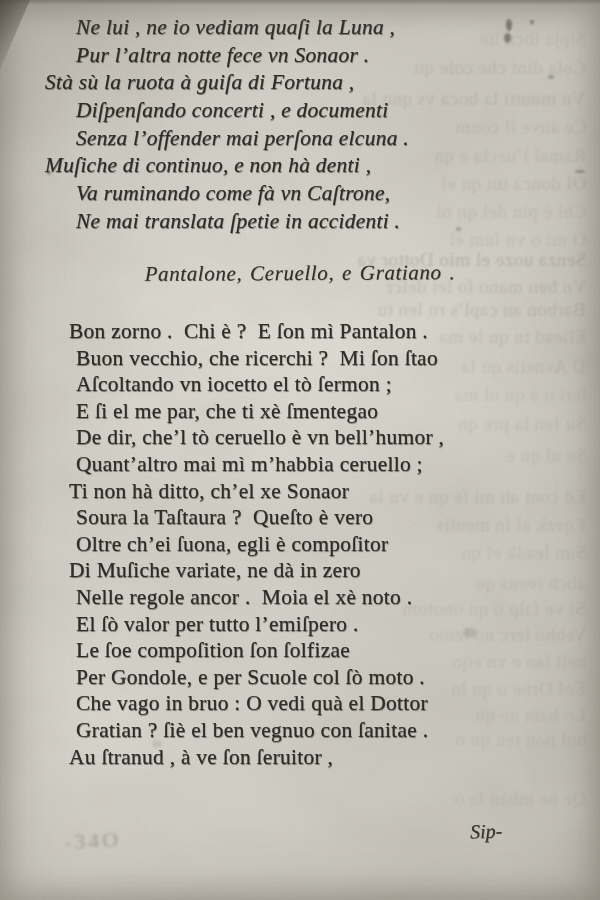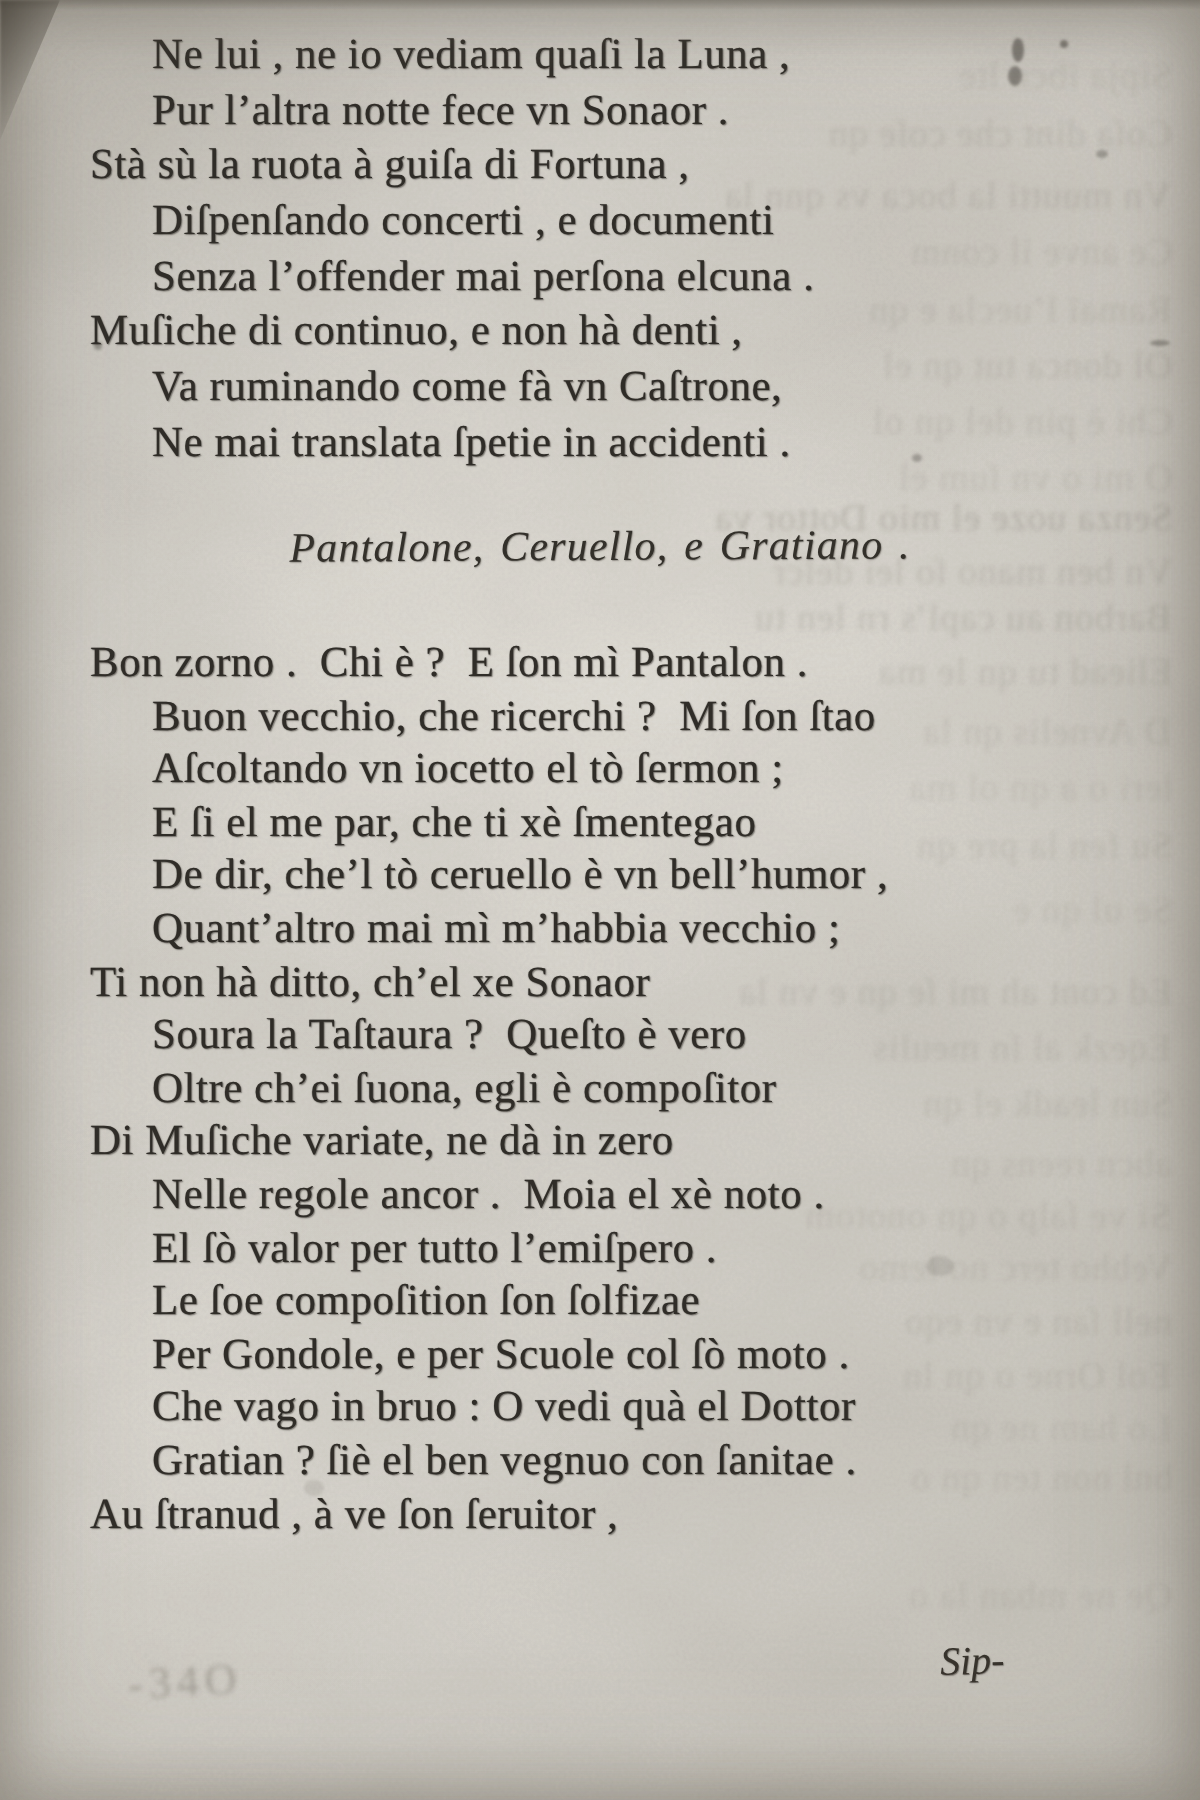--- a/index.html
+++ b/index.html
@@ -37,22 +37,22 @@
     filter:blur(0.7px);
   }
   
   .stanza{position:absolute;left:45px;width:540px;color:#312e29;z-index:20;}
   .stanza1{top:14px;}
   .stanza2{top:318px;}
   .poem-line{
     white-space:pre;font-size:21.5px;letter-spacing:0.25px;
     text-shadow:0.5px 0.5px 0.7px rgba(43,40,35,0.55), -0.2px 0 0.4px rgba(43,40,35,0.35);
   }
-  .stanza1 .poem-line{height:27.7px;line-height:27.7px;}
-  .stanza2 .poem-line{height:26.6px;line-height:26.6px;}
+  .stanza1 .poem-line{height:27.7px;line-height:27.7px;font-style:italic;}
+  .stanza2 .poem-line{height:26.6px;line-height:26.6px;margin-left:24px;}
   .poem-line.indent{margin-left:31px;}
   .heading{
     position:absolute;left:0;top:261px;width:600px;text-align:center;z-index:20;
     font-style:italic;font-size:21px;letter-spacing:0.6px;word-spacing:2px;color:#35322c;
     text-shadow:0.4px 0.4px 0.7px rgba(45,42,36,0.5);
     transform:rotate(-0.3deg);
   }
   .catchword{
     position:absolute;left:470px;top:820px;z-index:20;
     font-style:italic;font-size:20px;color:#3a362f;
@@ -128,21 +128,21 @@
     </div>
 
   <div class="heading">Pantalone, Ceruello, e Gratiano .</div>
 
   <div class="stanza stanza2">
       <div class="poem-line">Bon zorno .  Chi è ?  E ſon mì Pantalon .</div>
       <div class="poem-line indent">Buon vecchio, che ricerchi ?  Mi ſon ſtao</div>
       <div class="poem-line indent">Aſcoltando vn iocetto el tò ſermon ;</div>
       <div class="poem-line indent">E ſi el me par, che ti xè ſmentegao</div>
       <div class="poem-line indent">De dir, che’l tò ceruello è vn bell’humor ,</div>
-      <div class="poem-line indent">Quant’altro mai mì m’habbia vecchio ;</div>
+      <div class="poem-line indent">Quant’altro mai mì m’habbia ceruello ;</div>
       <div class="poem-line">Ti non hà ditto, ch’el xe Sonaor</div>
       <div class="poem-line indent">Soura la Taſtaura ?  Queſto è vero</div>
       <div class="poem-line indent">Oltre ch’ei ſuona, egli è compoſitor</div>
       <div class="poem-line">Di Muſiche variate, ne dà in zero</div>
       <div class="poem-line indent">Nelle regole ancor .  Moia el xè noto .</div>
       <div class="poem-line indent">El ſò valor per tutto l’emiſpero .</div>
       <div class="poem-line indent">Le ſoe compoſition ſon ſolfizae</div>
       <div class="poem-line indent">Per Gondole, e per Scuole col ſò moto .</div>
       <div class="poem-line indent">Che vago in bruo : O vedi quà el Dottor</div>
       <div class="poem-line indent">Gratian ? ſiè el ben vegnuo con ſanitae .</div>

